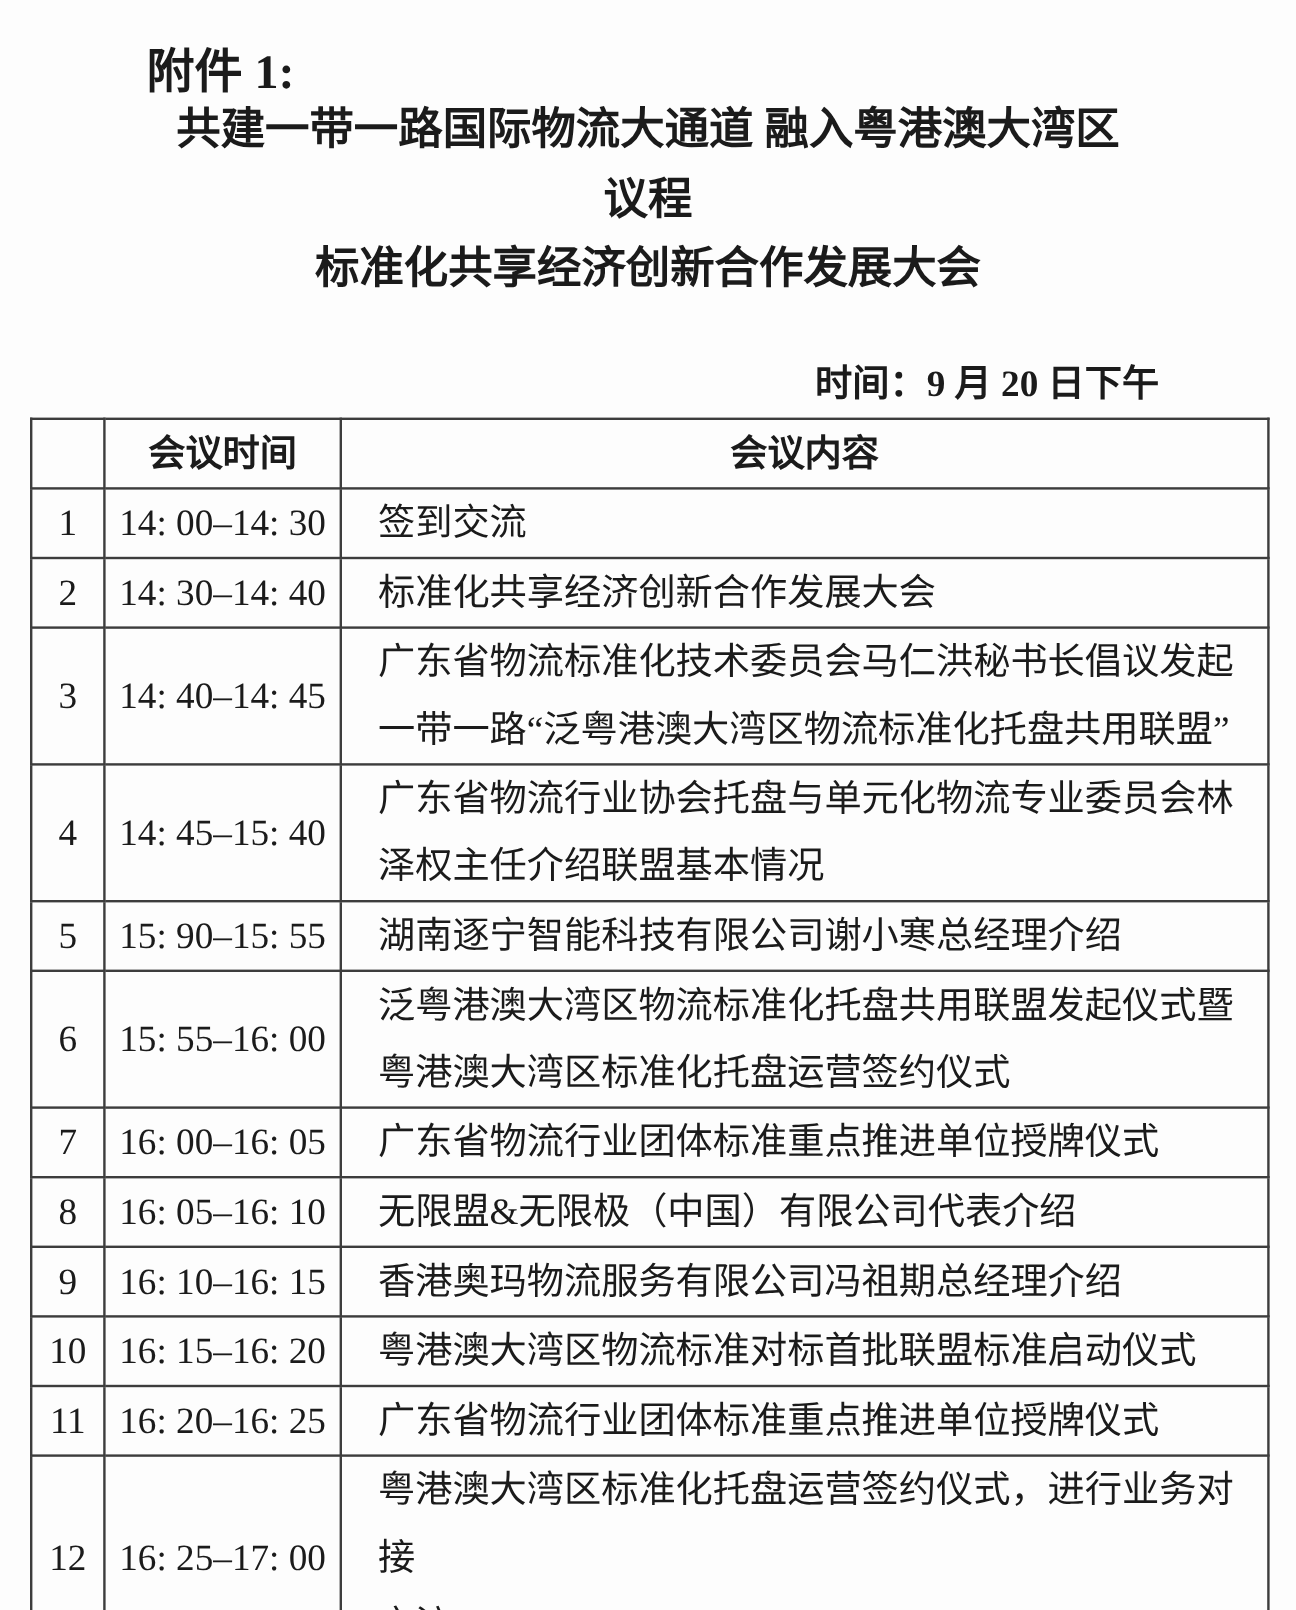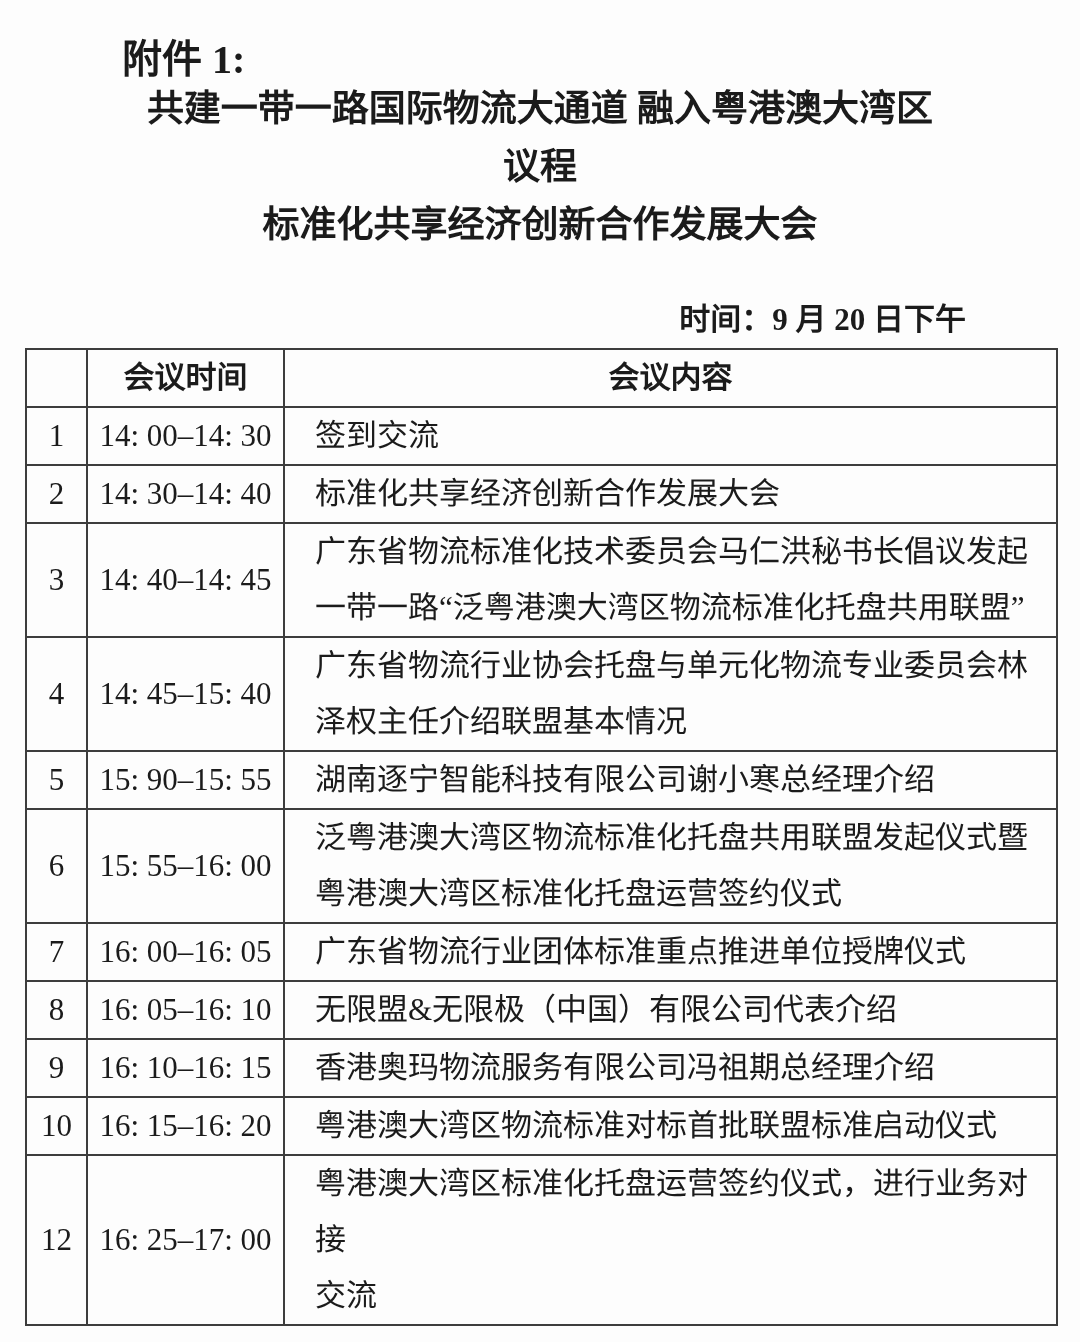--- a/index.html
+++ b/index.html
@@ -155,20 +155,25 @@
       <td class="cell-time">16: 10–16: 15</td>
       <td class="cell-content">香港奥玛物流服务有限公司冯祖期总经理介绍</td>
     </tr>
 
     <tr>
       <td class="cell-no">10</td>
       <td class="cell-time">16: 15–16: 20</td>
       <td class="cell-content">粤港澳大湾区物流标准对标首批联盟标准启动仪式</td>
     </tr>
 
+    <tr>
+      <td class="cell-no">11</td>
+      <td class="cell-time">16: 20–16: 25</td>
+      <td class="cell-content">广东省物流行业团体标准重点推进单位授牌仪式</td>
+    </tr>
 
     <tr>
       <td class="cell-no">12</td>
       <td class="cell-time">16: 25–17: 00</td>
       <td class="cell-content">粤港澳大湾区标准化托盘运营签约仪式，进行业务对接
 交流</td>
     </tr>
   </tbody>
   </table>
 

